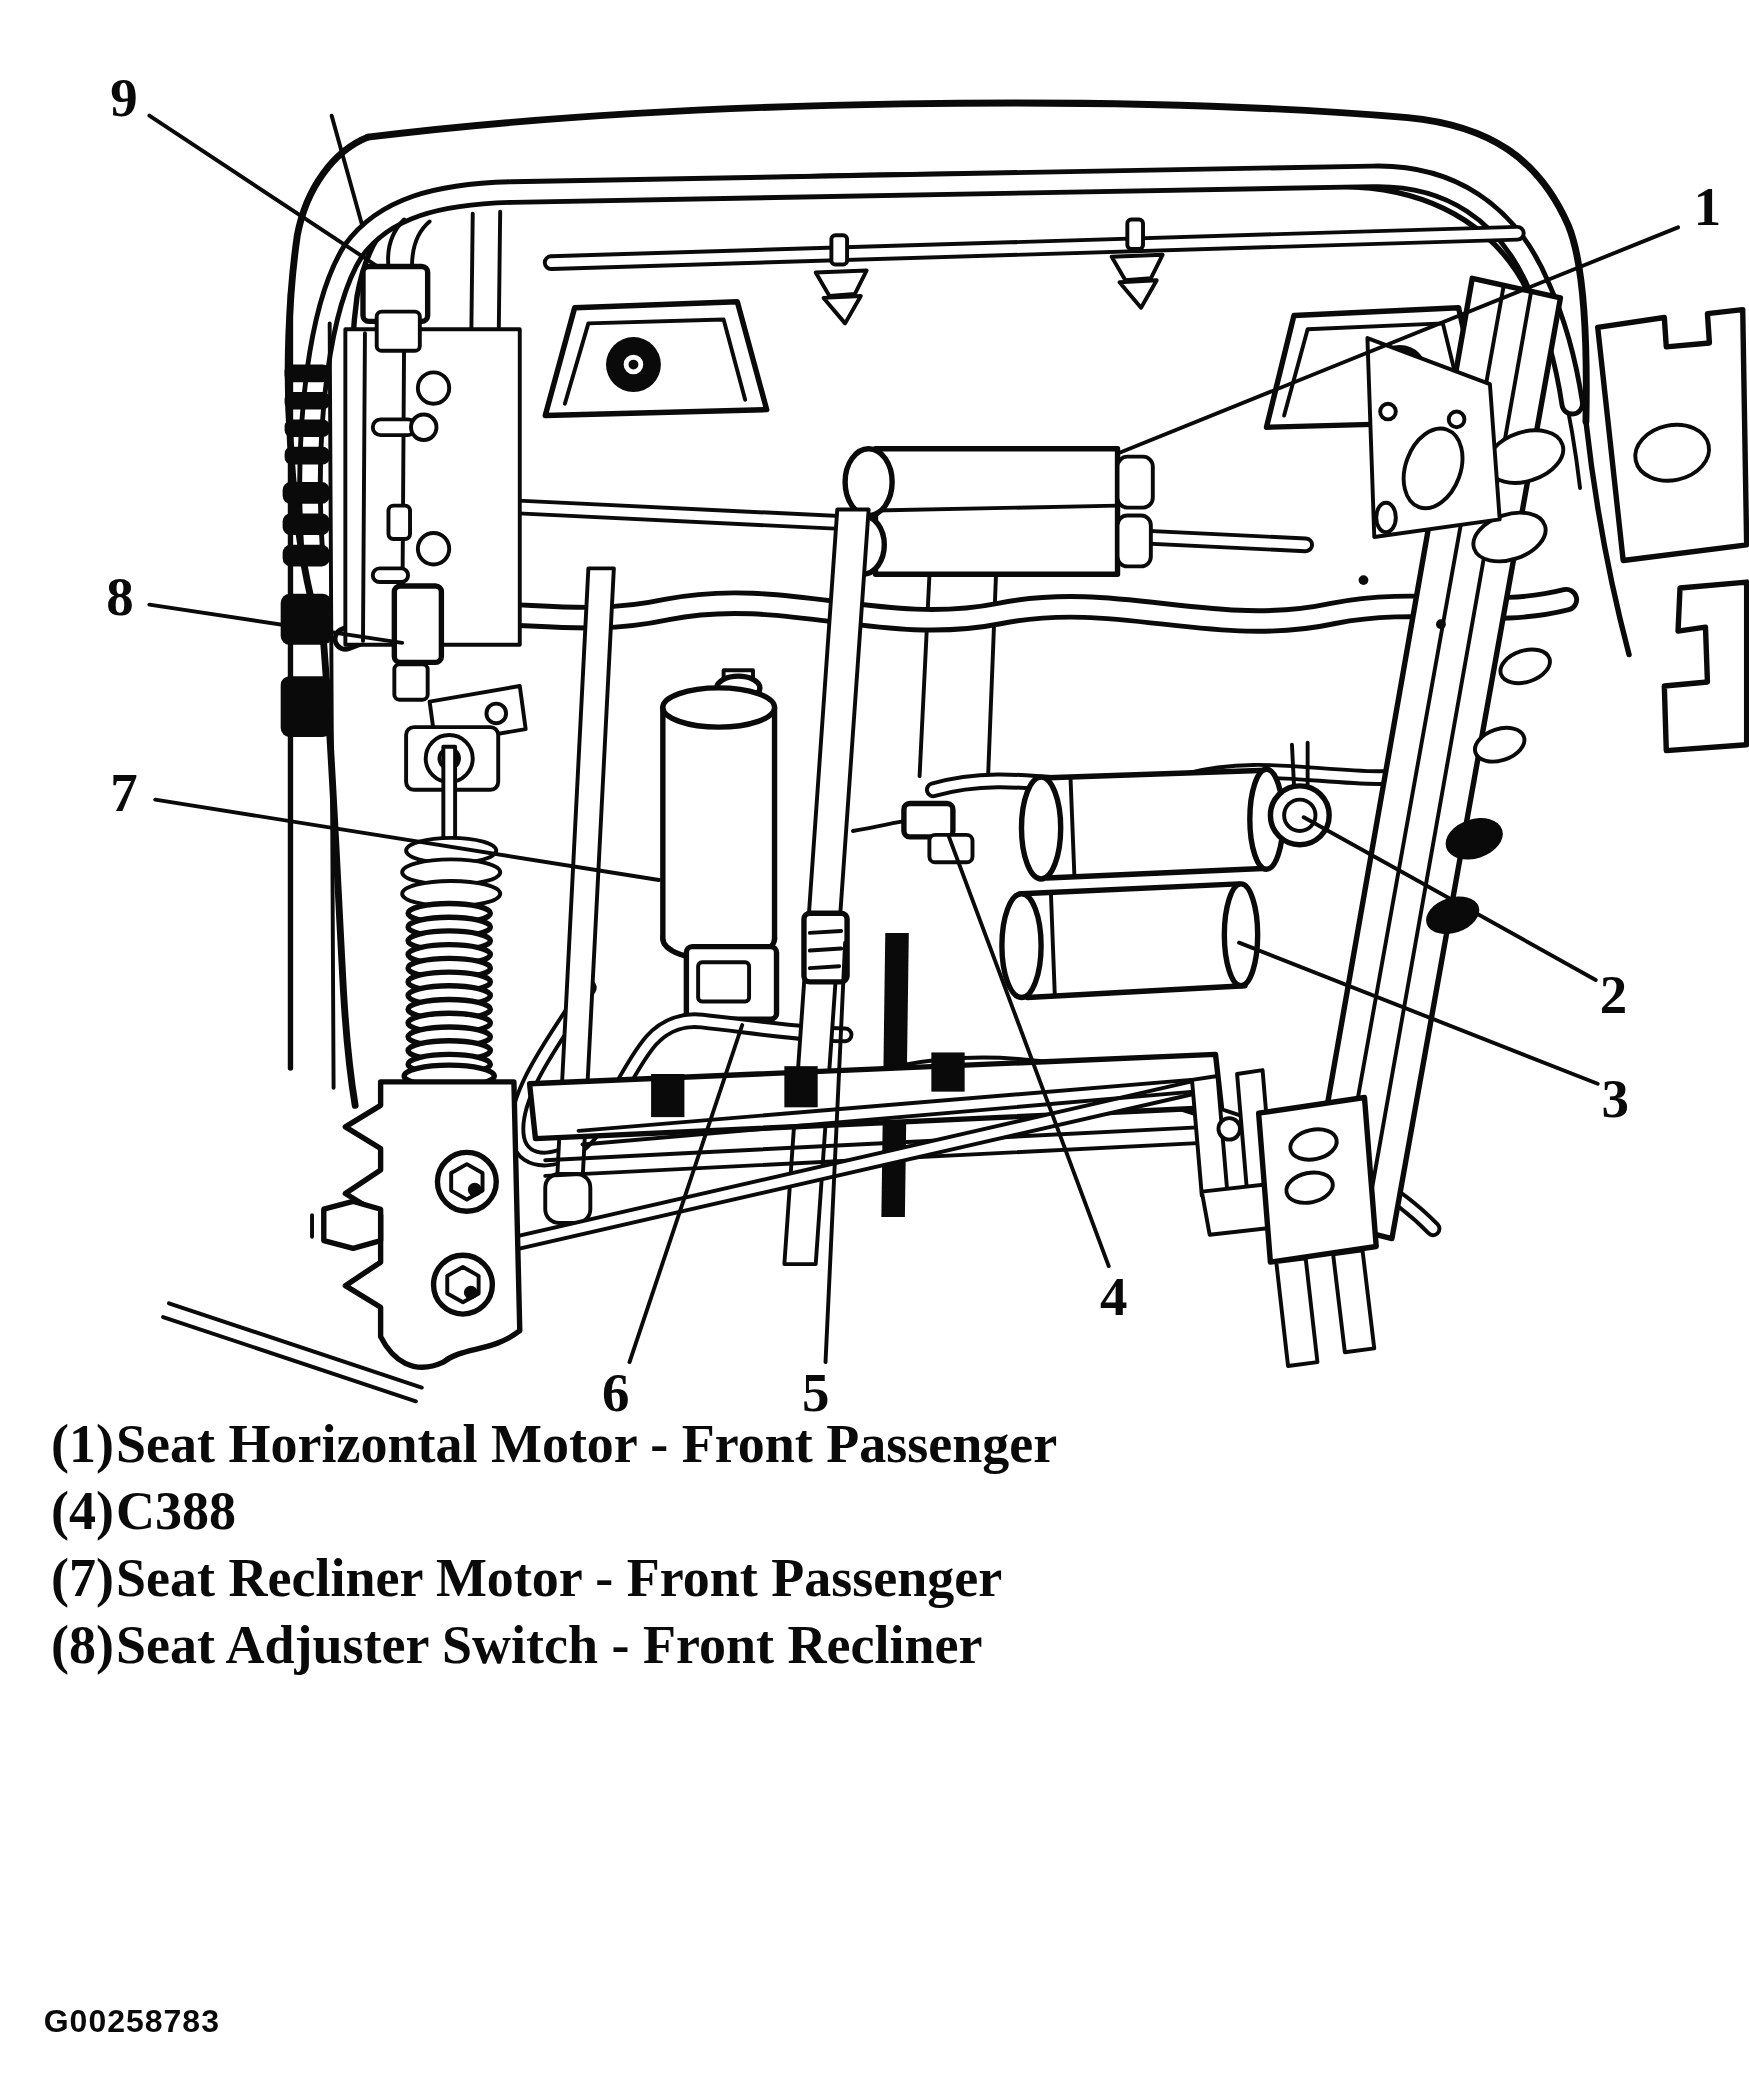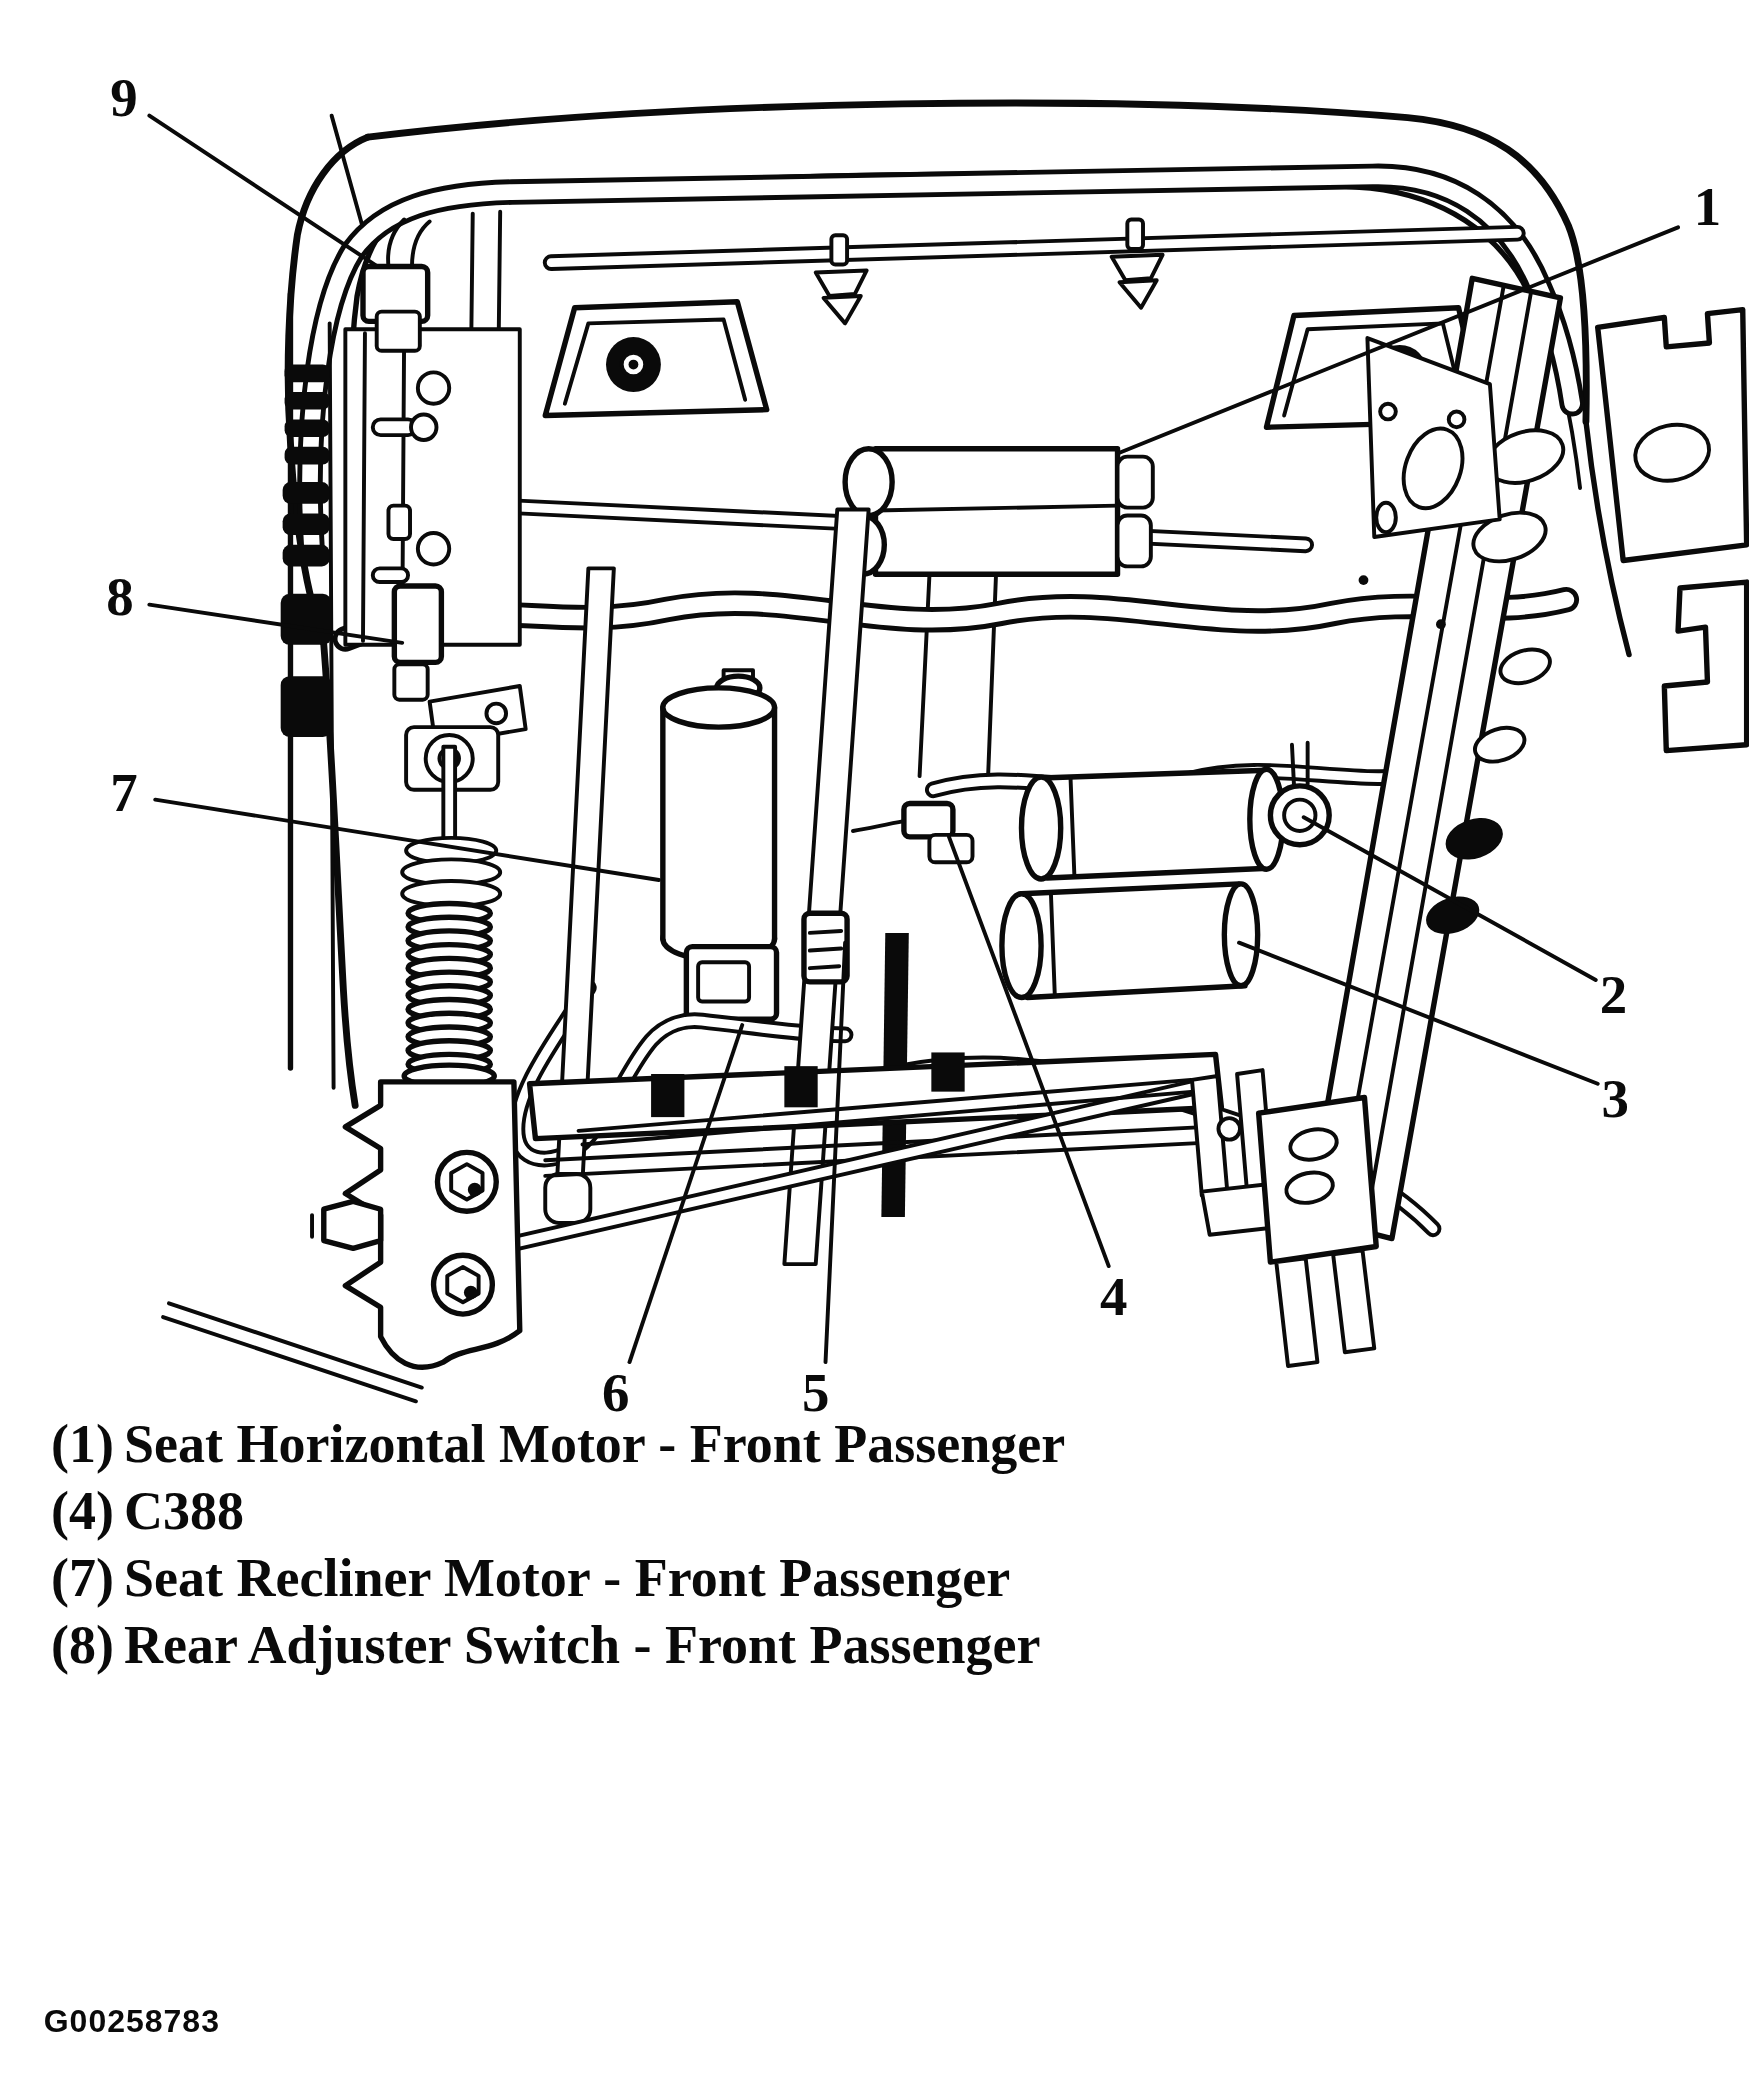--- a/index.html
+++ b/index.html
@@ -17,21 +17,21 @@
   .bfill{fill:#0a0a0a;stroke:none;}
   .tube-o{fill:none;stroke:#0a0a0a;stroke-width:26;stroke-linecap:round;}
   .tube-i{fill:none;stroke:#ffffff;stroke-width:16;stroke-linecap:round;}
   .rod-o{fill:none;stroke:#0a0a0a;stroke-width:17;stroke-linecap:round;}
   .rod-i{fill:none;stroke:#ffffff;stroke-width:9;stroke-linecap:round;}
   .leader{fill:none;stroke:#0a0a0a;stroke-width:4;stroke-linecap:round;}
   .callout-num{font-family:"Liberation Serif",serif;font-size:56px;font-weight:700;fill:#0a0a0a;}
   
   .legend{position:absolute;left:51px;top:1411px;width:1372px;}
   .legend-row{height:67px;line-height:67px;font-size:54px;font-weight:600;white-space:nowrap;}
-  .legend-row .lbl{margin-left:10px;}
+  .legend-row .lbl{margin-left:2px;}
   .figure-id{
     position:absolute;left:15.7px;top:2003px;font-family:"Liberation Sans",sans-serif;
     font-size:32px;font-weight:700;letter-spacing:1px;margin-left:28px;
   }
 </style>
 </head>
 <body>
 
 <div class="stage">
 
@@ -330,18 +330,18 @@
         <path class="leader" d="M 152 118 L 385 272"></path>
         <text class="callout-num" x="112" y="118">9</text>
       </g>
     </g>
   </svg>
 
   <div class="legend">
     <div class="legend-row"><span>(1)</span><span class="lbl">Seat Horizontal Motor - Front Passenger</span></div>
     <div class="legend-row"><span>(4)</span><span class="lbl">C388</span></div>
     <div class="legend-row"><span>(7)</span><span class="lbl">Seat Recliner Motor - Front Passenger</span></div>
-    <div class="legend-row"><span>(8)</span><span class="lbl">Rear Adjuster Switch - Front Passenger</span></div>
+    <div class="legend-row"><span>(8)</span><span class="lbl">Seat Adjuster Switch - Front Recliner</span></div>
   </div>
 
   <div class="figure-id">G00258783</div>
 </div>
 
 
 </body></html>

